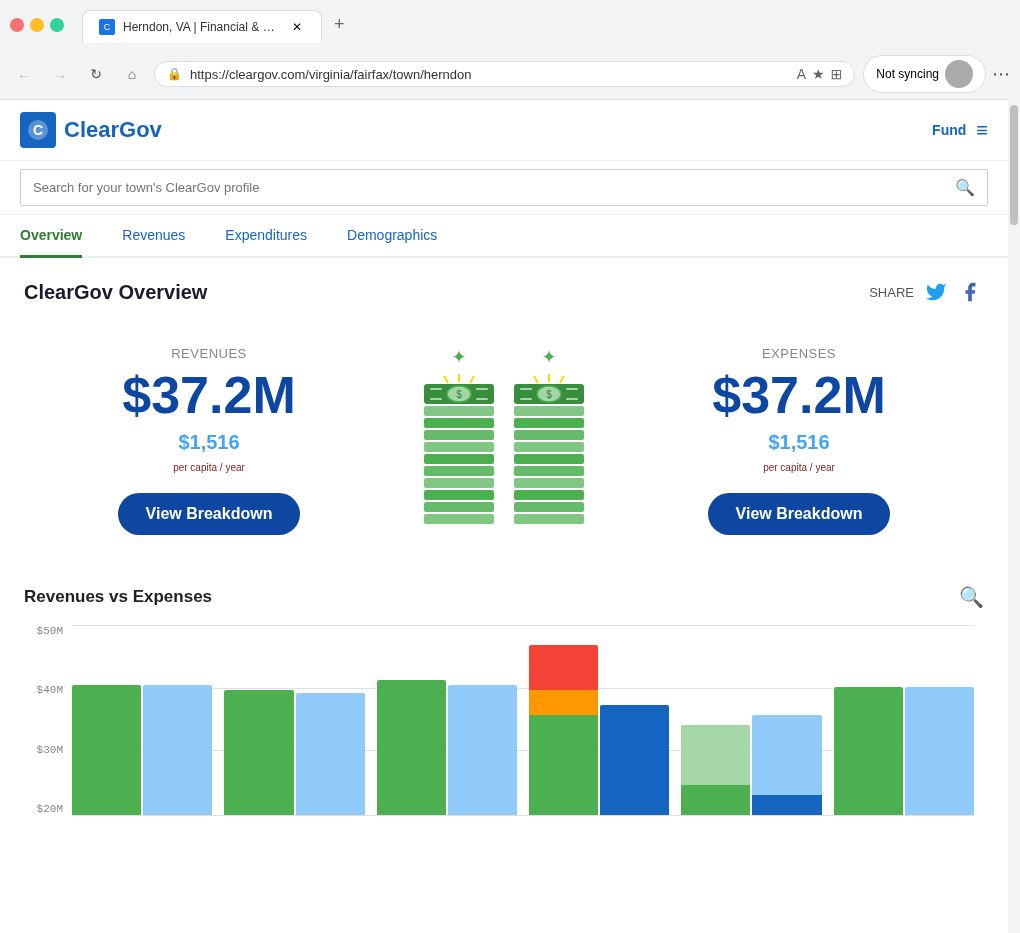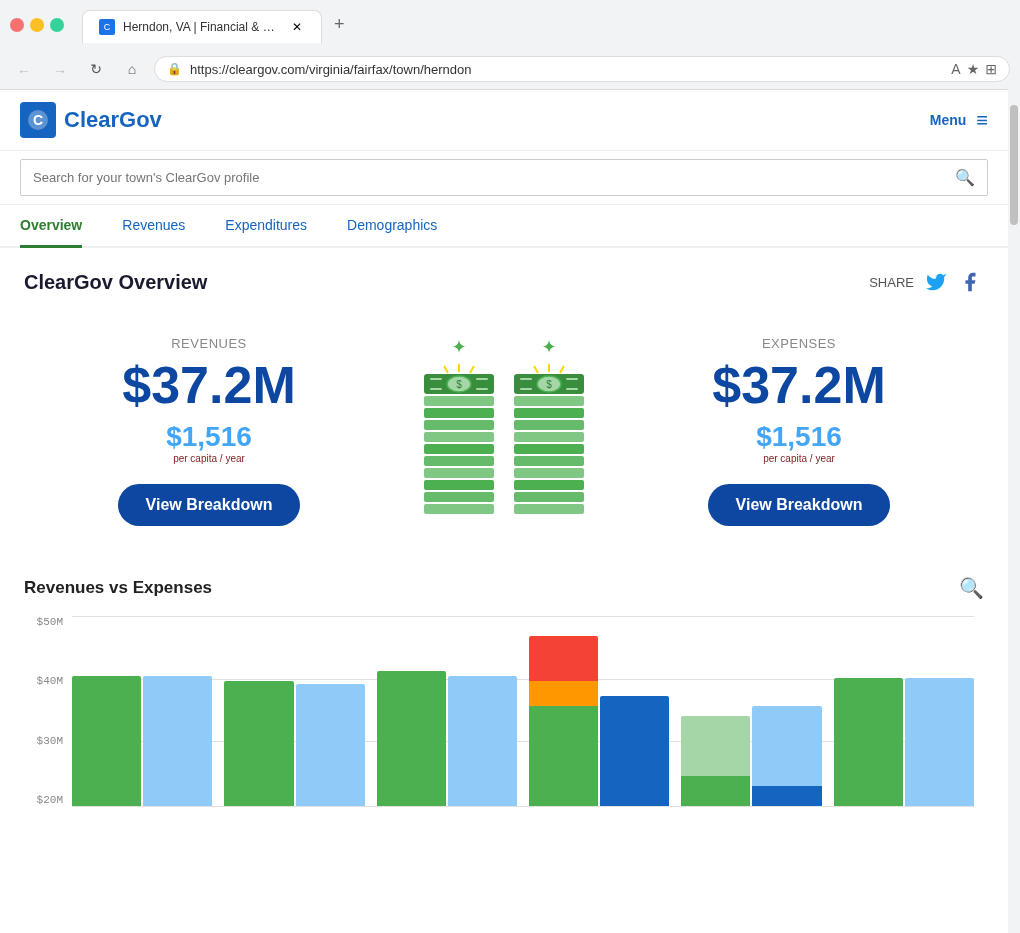--- a/index.html
+++ b/index.html
@@ -309,24 +309,24 @@
       margin-bottom: 8px;
     }
     .financial-amount {
       font-size: 52px;
       font-weight: 900;
       color: #0d47a1;
       line-height: 1;
       margin-bottom: 10px;
     }
     .financial-per-capita {
-      font-size: 28px;
+      font-size: 20px;
       font-weight: 700;
       color: #42a5f5;
-      margin-bottom: 0;
+      margin-bottom: 8px;
     }
     .financial-sub {
       font-size: 10px;
       color: #7f1d1d;
       margin-bottom: 20px;
       text-align: center;
     }
     .view-breakdown-btn {
       background: #0d47a1;
       color: #fff;
@@ -426,37 +426,44 @@
     <button class="nav-btn">⌂</button>
     <div class="url-bar">
       <span class="url-lock">🔒</span>
       <span class="url-text">https://cleargov.com/virginia/fairfax/town/herndon</span>
       <div class="url-icons">
         <span>A</span>
         <span>★</span>
         <span>⊞</span>
       </div>
     </div>
+    <div class="browser-actions">
+      <div class="sync-btn">
+        <span>Not syncing</span>
+        <div class="profile-icon"></div>
+      </div>
+      <span class="menu-dots">⋯</span>
+    </div>
   </div>
 </div>
 
 <div class="app-container">
 
   <div class="app-header">
     <div class="logo">
       <div class="logo-icon">
         <svg width="24" height="24" viewBox="0 0 24 24" fill="none">
           <circle cx="12" cy="12" r="10" fill="white" opacity="0.3"></circle>
           <text x="12" y="17" text-anchor="middle" fill="white" font-size="14" font-weight="bold">C</text>
         </svg>
       </div>
       <span class="logo-text">ClearGov</span>
     </div>
     <div class="header-right">
-      <span class="menu-label">Menu</span>
+      <span class="menu-label">Fund</span>
       <span class="menu-icon">≡</span>
     </div>
   </div>
 
   <div class="search-bar">
     <div class="search-input-wrap">
       <input class="search-input" type="text" placeholder="Search for your town's ClearGov profile" style="">
       <span class="search-icon-btn">🔍</span>
     </div>
   </div>

